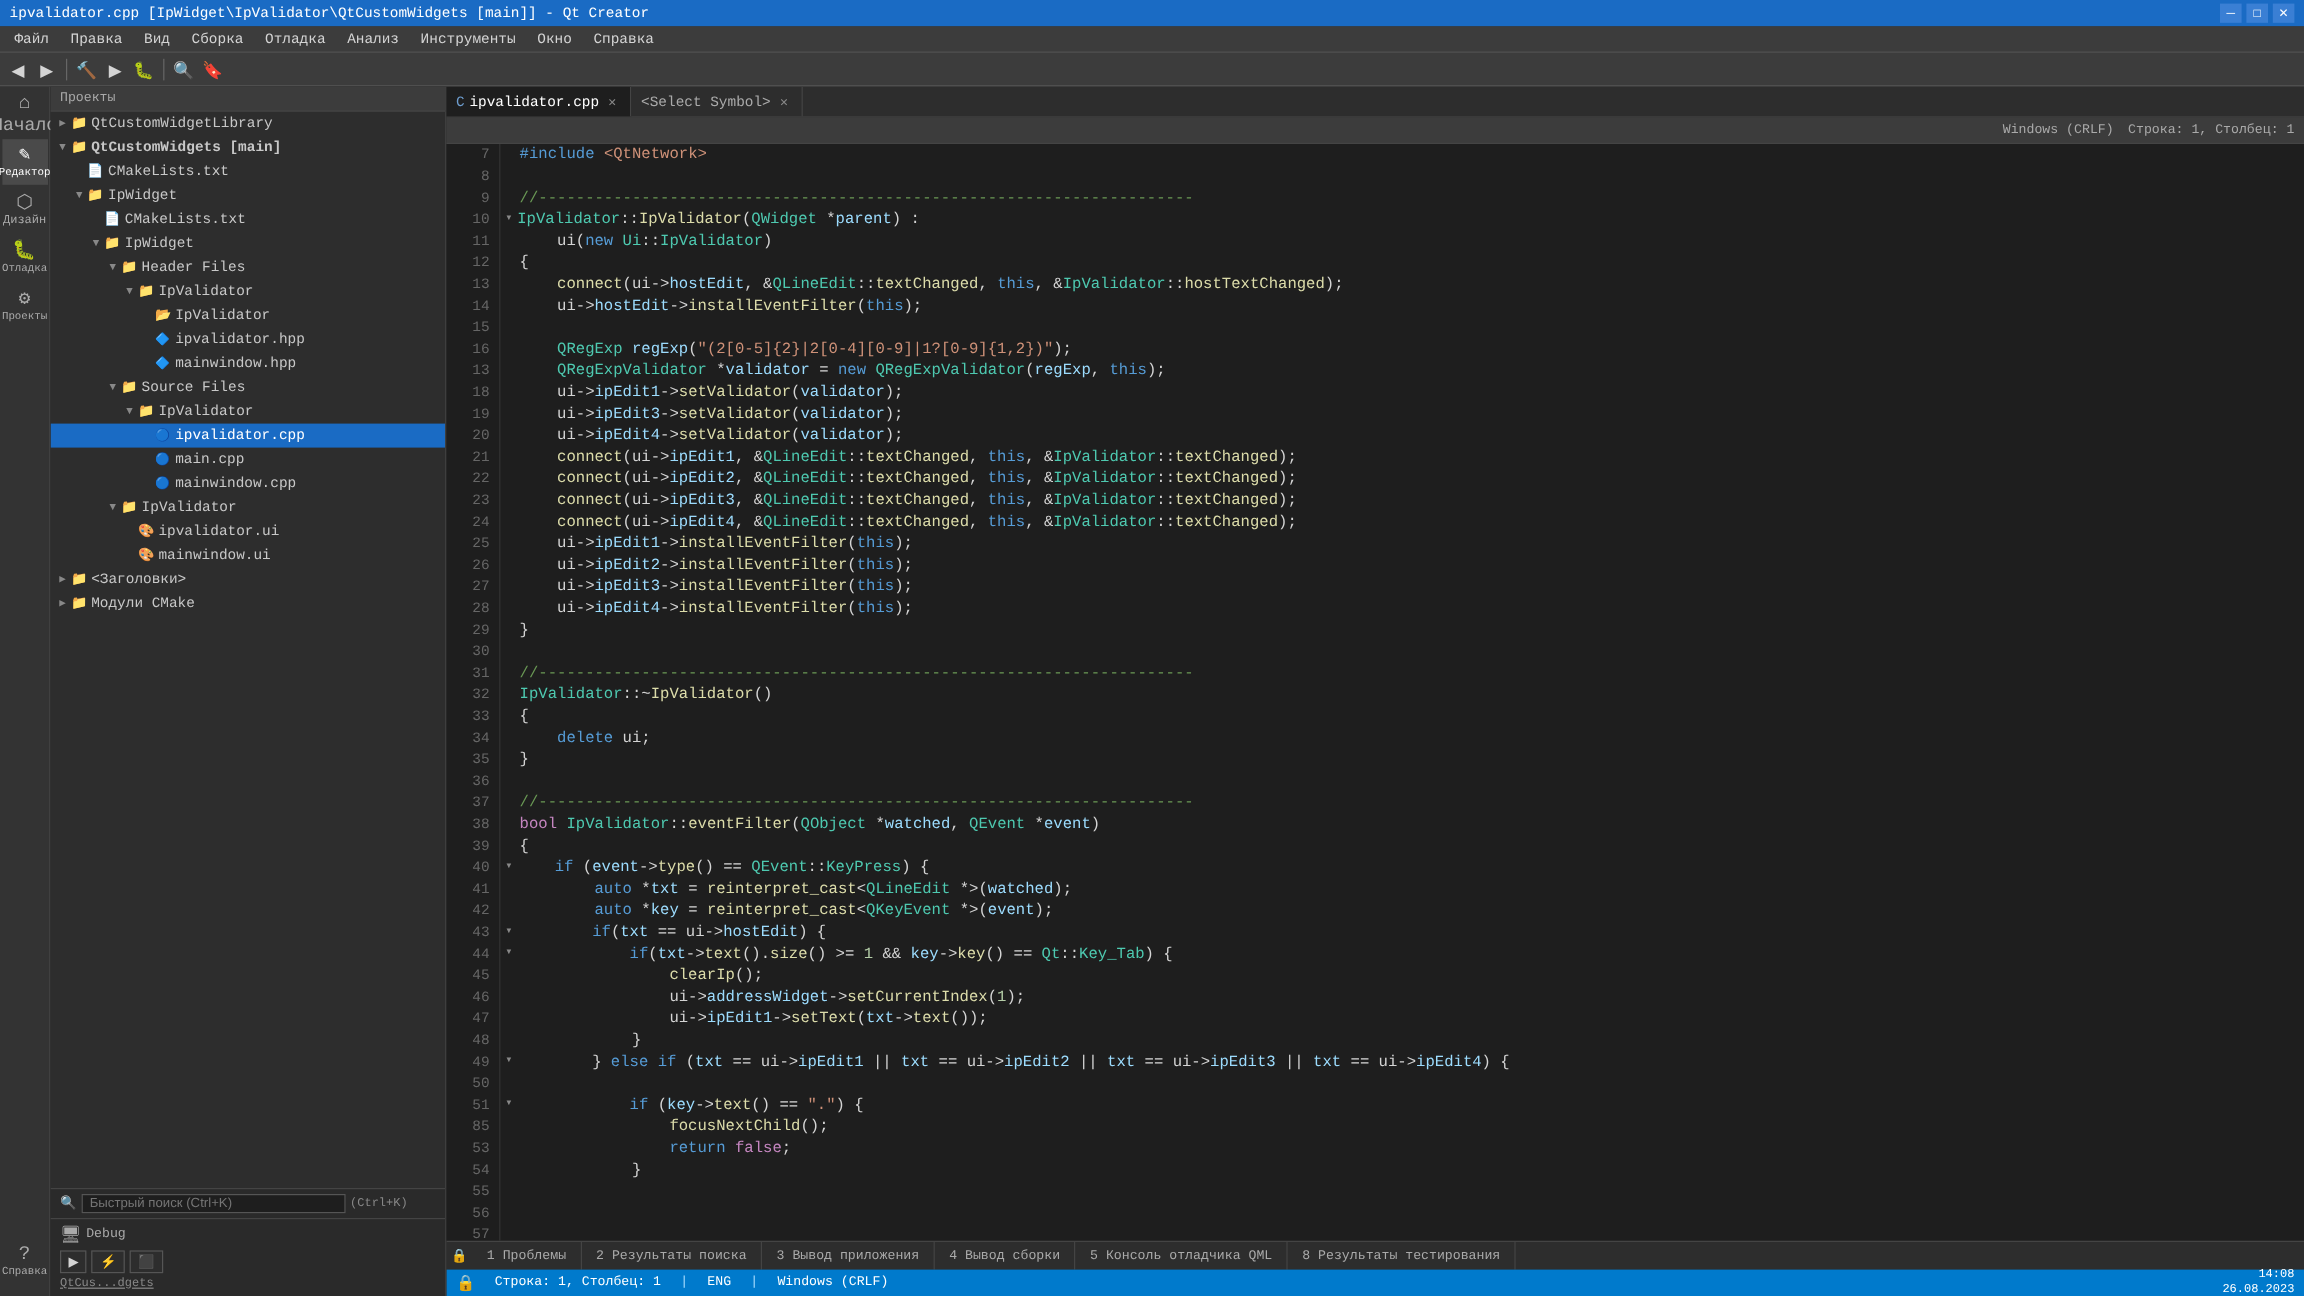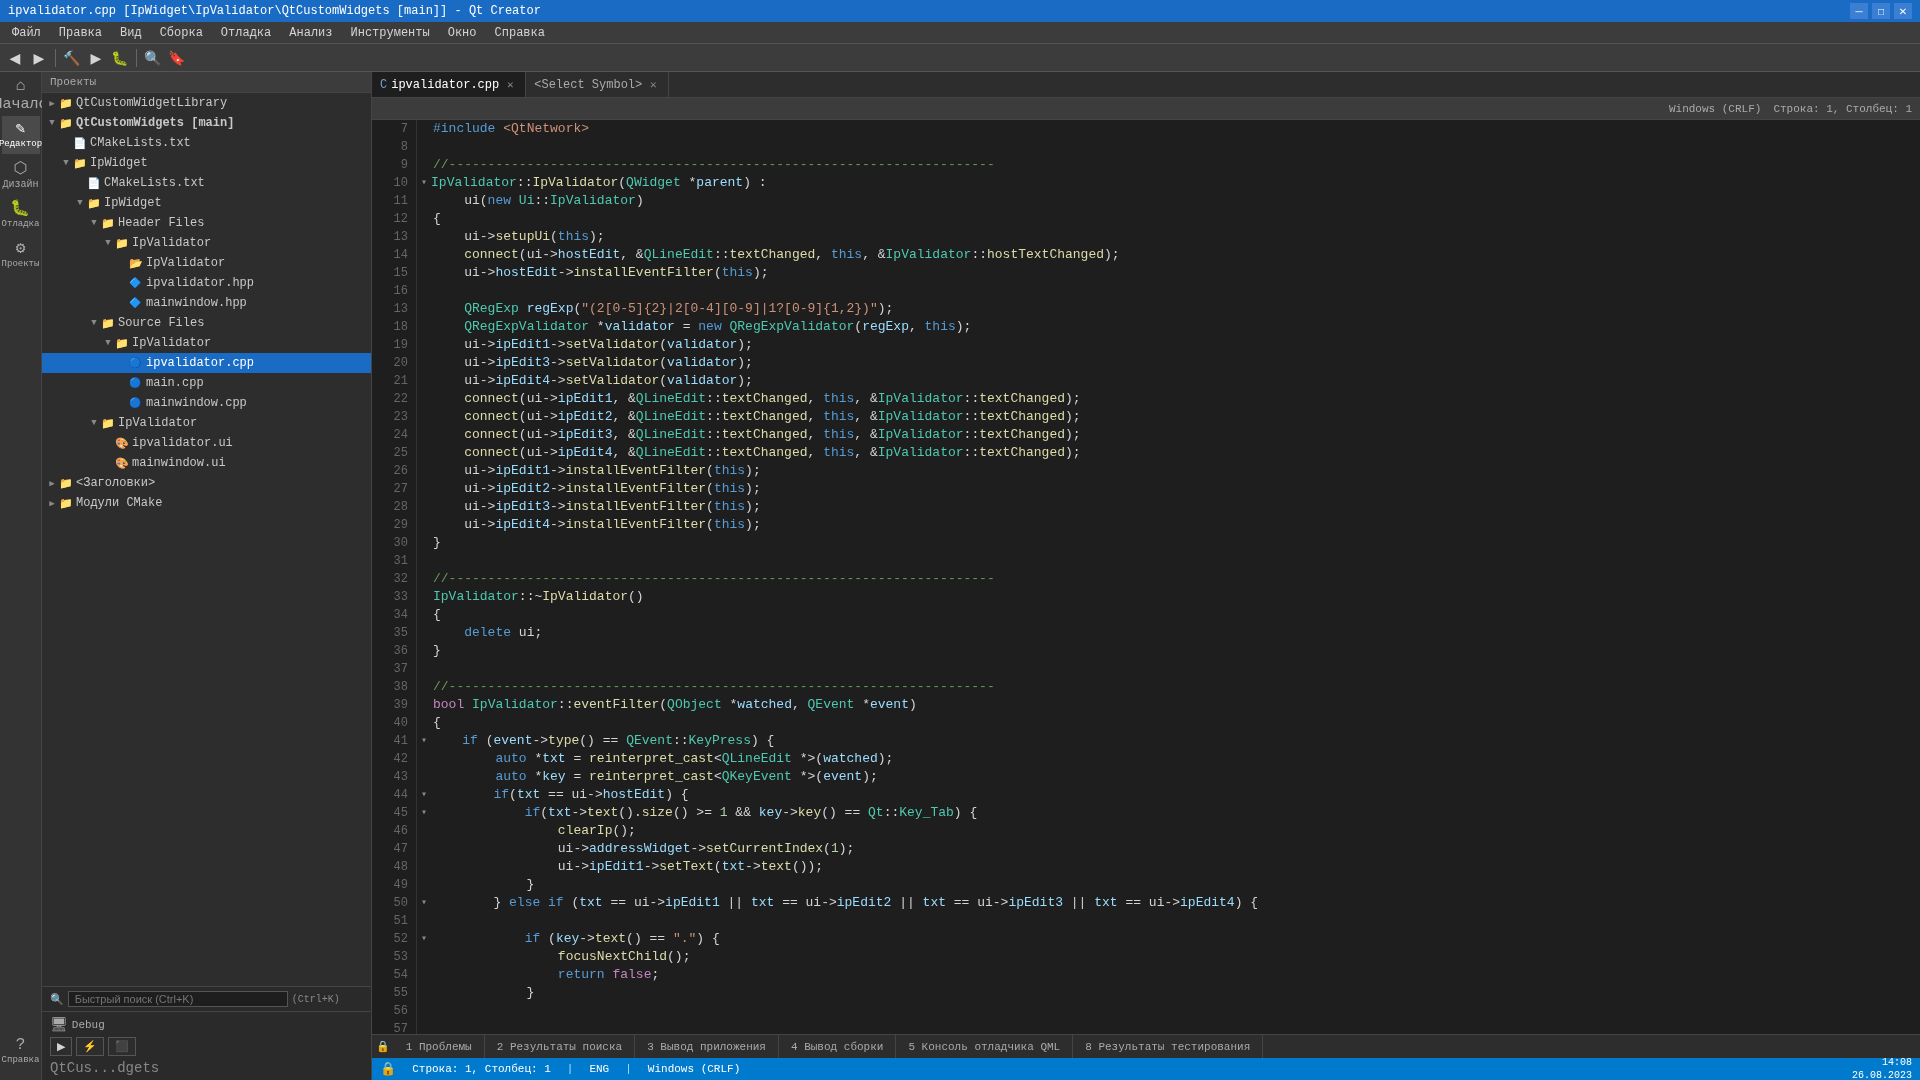--- a/index.html
+++ b/index.html
@@ -570,21 +570,21 @@
     <div style="padding: 4px 8px; background:#2a2a2a; border-top:1px solid #444; font-size:11px; color:#aaa;">
       <div style="display:flex;align-items:center;gap:4px;">
         <span style="font-size:14px;">🖥</span>
         <span>Debug</span>
       </div>
       <div style="display:flex;gap:4px;margin-top:4px;">
         <button style="background:#2d2d2d;border:1px solid #555;color:#d4d4d4;cursor:pointer;padding:2px 6px;font-size:11px;">▶</button>
         <button style="background:#2d2d2d;border:1px solid #555;color:#d4d4d4;cursor:pointer;padding:2px 6px;font-size:11px;">⚡</button>
         <button style="background:#2d2d2d;border:1px solid #555;color:#d4d4d4;cursor:pointer;padding:2px 6px;font-size:11px;">⬛</button>
       </div>
-      <div style="margin-top:4px;font-size:14px;color:#888;">QtCus...dgets</div>
+      <div style="margin-top:4px;font-size:10px;color:#888;text-decoration:underline;">QtCus...dgets</div>
     </div>
   </div>
 
   <div id="editor-area">
 
     <div id="tab-bar">
       <div class="editor-tab active">
         <span style="color:#6e9ed0;">C</span>
         <span>ipvalidator.cpp</span>
         <span class="tab-close">✕</span>
@@ -641,35 +641,34 @@
           <span class="line-num">42</span>
           <span class="line-num">43</span>
           <span class="line-num">44</span>
           <span class="line-num">45</span>
           <span class="line-num">46</span>
           <span class="line-num">47</span>
           <span class="line-num">48</span>
           <span class="line-num">49</span>
           <span class="line-num">50</span>
           <span class="line-num">51</span>
-          <span class="line-num">52</span>
+          <span class="line-num">85</span>
           <span class="line-num">53</span>
           <span class="line-num">54</span>
           <span class="line-num">55</span>
           <span class="line-num">56</span>
           <span class="line-num">57</span>
         </div>
       <div id="code-content">
           <div class="code-line"><span style="width: 12px; display: inline-block;"></span><span><span class="kw">#include</span> <span class="include">&lt;QtNetwork&gt;</span></span></div>
           <div class="code-line"><span style="width: 12px; display: inline-block;"></span><span></span></div>
           <div class="code-line"><span style="width: 12px; display: inline-block;"></span><span><span class="comment">//----------------------------------------------------------------------</span></span></div>
           <div class="code-line"><span class="arrow-marker" style="color: rgb(136, 136, 136); font-size: 10px;">▾</span><span><span class="type">IpValidator</span>::<span class="fn">IpValidator</span>(<span class="type">QWidget</span> *<span class="param">parent</span>) :</span></div>
           <div class="code-line"><span style="width: 12px; display: inline-block;"></span><span>    ui(<span class="kw">new</span> <span class="type">Ui</span>::<span class="type">IpValidator</span>)</span></div>
           <div class="code-line"><span style="width: 12px; display: inline-block;"></span><span>{</span></div>
-          <div class="code-line"><span style="width: 12px; display: inline-block;"></span><span>    ui-&gt;<span class="fn">setupUi</span>(<span class="kw">this</span>);</span></div>
           <div class="code-line"><span style="width: 12px; display: inline-block;"></span><span>    <span class="fn">connect</span>(ui-&gt;<span class="param">hostEdit</span>, &amp;<span class="type">QLineEdit</span>::<span class="fn">textChanged</span>, <span class="kw">this</span>, &amp;<span class="type">IpValidator</span>::<span class="fn">hostTextChanged</span>);</span></div>
           <div class="code-line"><span style="width: 12px; display: inline-block;"></span><span>    ui-&gt;<span class="param">hostEdit</span>-&gt;<span class="fn">installEventFilter</span>(<span class="kw">this</span>);</span></div>
           <div class="code-line"><span style="width: 12px; display: inline-block;"></span><span></span></div>
           <div class="code-line"><span style="width: 12px; display: inline-block;"></span><span>    <span class="type">QRegExp</span> <span class="param">regExp</span>(<span class="str">"(2[0-5]{2}|2[0-4][0-9]|1?[0-9]{1,2})"</span>);</span></div>
           <div class="code-line"><span style="width: 12px; display: inline-block;"></span><span>    <span class="type">QRegExpValidator</span> *<span class="param">validator</span> = <span class="kw">new</span> <span class="type">QRegExpValidator</span>(<span class="param">regExp</span>, <span class="kw">this</span>);</span></div>
           <div class="code-line"><span style="width: 12px; display: inline-block;"></span><span>    ui-&gt;<span class="param">ipEdit1</span>-&gt;<span class="fn">setValidator</span>(<span class="param">validator</span>);</span></div>
           <div class="code-line"><span style="width: 12px; display: inline-block;"></span><span>    ui-&gt;<span class="param">ipEdit3</span>-&gt;<span class="fn">setValidator</span>(<span class="param">validator</span>);</span></div>
           <div class="code-line"><span style="width: 12px; display: inline-block;"></span><span>    ui-&gt;<span class="param">ipEdit4</span>-&gt;<span class="fn">setValidator</span>(<span class="param">validator</span>);</span></div>
           <div class="code-line"><span style="width: 12px; display: inline-block;"></span><span>    <span class="fn">connect</span>(ui-&gt;<span class="param">ipEdit1</span>, &amp;<span class="type">QLineEdit</span>::<span class="fn">textChanged</span>, <span class="kw">this</span>, &amp;<span class="type">IpValidator</span>::<span class="fn">textChanged</span>);</span></div>
           <div class="code-line"><span style="width: 12px; display: inline-block;"></span><span>    <span class="fn">connect</span>(ui-&gt;<span class="param">ipEdit2</span>, &amp;<span class="type">QLineEdit</span>::<span class="fn">textChanged</span>, <span class="kw">this</span>, &amp;<span class="type">IpValidator</span>::<span class="fn">textChanged</span>);</span></div>

